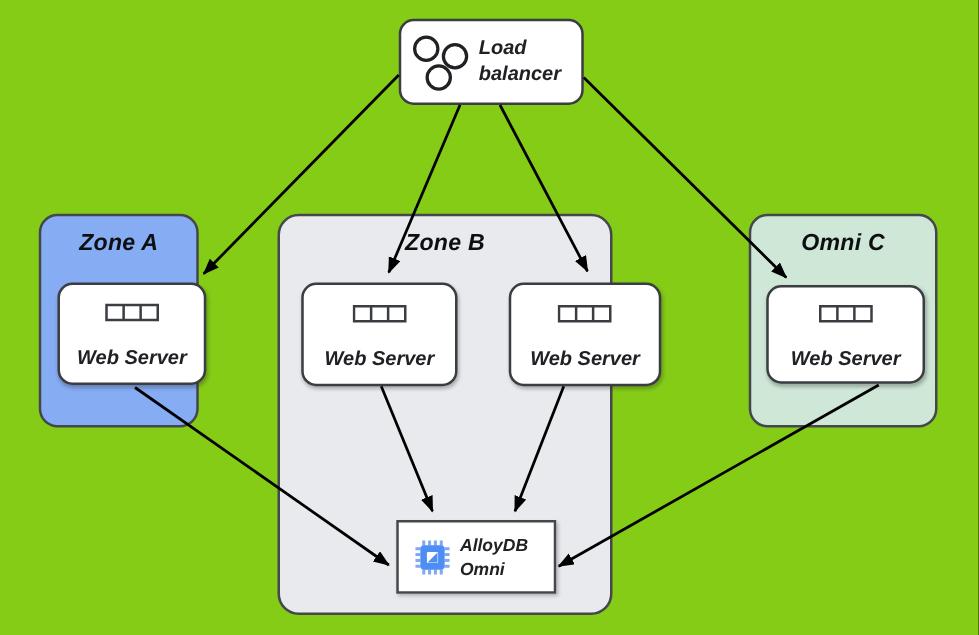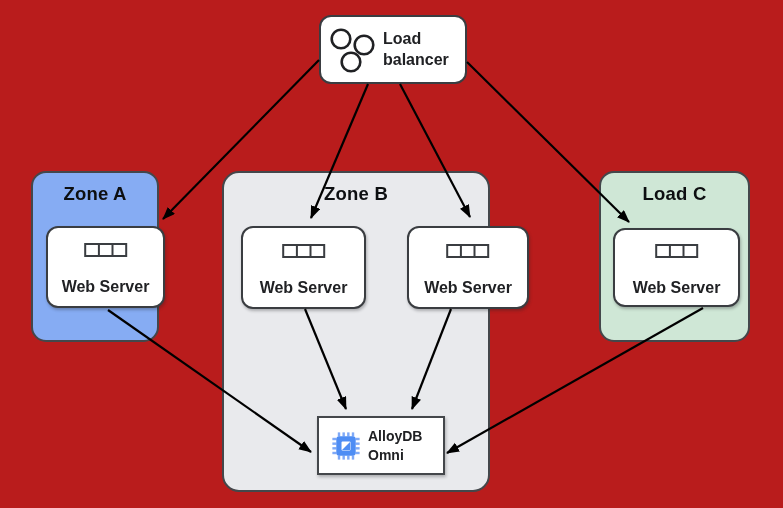--- a/index.html
+++ b/index.html
@@ -1,23 +1,24 @@
 <!DOCTYPE html>
 <html><head>
 <meta charset="utf-8">
 <style>
   * { box-sizing: border-box; margin: 0; padding: 0; }
   html, body { background: #000; }
   .canvas {
     position: relative;
     width: 783px;
     height: 508px;
-    background: #b91c1c;
+    background: #84cc16;
     overflow: hidden;
     font-family: "Liberation Sans", "DejaVu Sans", sans-serif;
+    font-style: italic;
   }
   .edges {
     position: absolute;
     left: 0; top: 0;
     width: 783px; height: 508px;
     z-index: 10;
     pointer-events: none;
   }
   .edges line { stroke: #000; stroke-width: 2.2; }
   .node {
@@ -161,21 +162,21 @@
         </g>
         <rect x="4.6" y="4.6" width="20.8" height="20.8" rx="3.2" fill="#4E8DF4"></rect>
         <rect x="10.2" y="10.2" width="9.6" height="9.6" rx="1" fill="#FFFFFF"></rect>
         <path d="M19.3,10.7 L19.3,19.3 L10.7,19.3 Z" fill="#4E8DF4"></path>
       </svg>
       <div class="db-label">AlloyDB Omni</div>
     </div>
   </div>
 
   <div class="zone" style="left: 599px; top: 171px; width: 151px; height: 171px; background: rgb(207, 231, 214);">
-    <div class="zone-title">Load C</div>
+    <div class="zone-title">Omni C</div>
     <div class="server" style="left:12px; top:55px; width:127px; height:79px;">
       <svg class="icon" width="44" height="16" viewBox="0 0 44 16">
         <rect x="1.2" y="2" width="41" height="12" fill="#fff" stroke="#3A3D41" stroke-width="2"></rect>
         <line x1="14.9" y1="2" x2="14.9" y2="14" stroke="#3A3D41" stroke-width="2"></line>
         <line x1="28.5" y1="2" x2="28.5" y2="14" stroke="#3A3D41" stroke-width="2"></line>
       </svg>
       <div class="server-label">Web Server</div>
     </div>
   </div>
 

